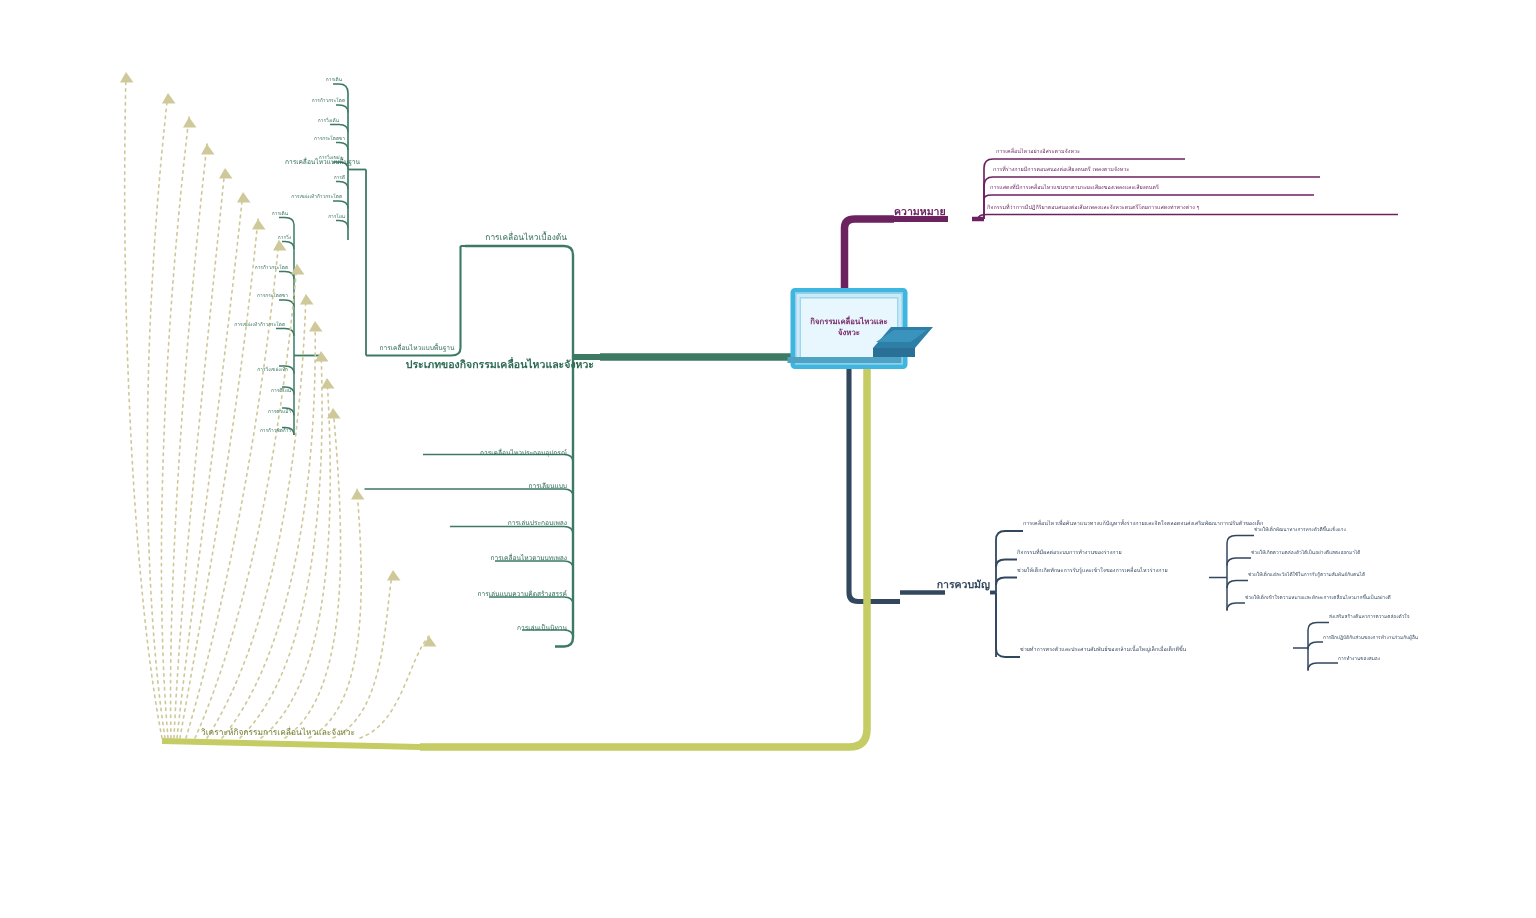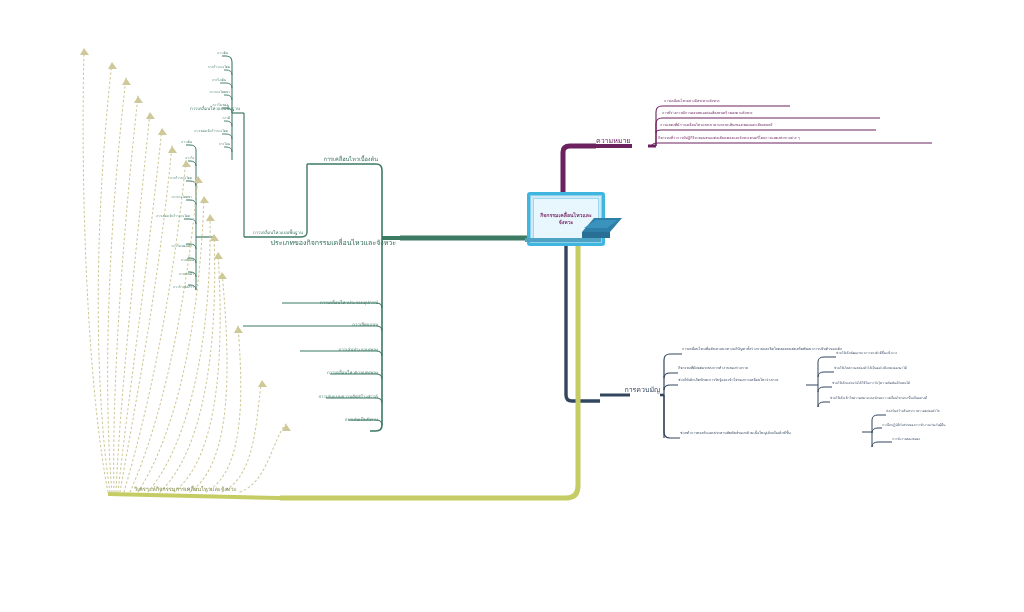--- a/index.html
+++ b/index.html
@@ -18,21 +18,21 @@
     justify-content:center;text-align:center;}
   #center-label{font-size:5.2px;color:#7a2d6b;font-weight:bold;line-height:1.35;padding:1px;}
   #center-base{position:absolute;left:525px;top:238px;width:76px;height:4px;background:#4ea3c4;}
   #kbd{position:absolute;left:580px;top:214px;width:42px;height:26px;}
 
   
   .c-purple{color:#6d2260;}
   .c-green{color:#2e6b55;}
   .c-navy{color:#32465e;}
   .c-olive{color:#6f7a2c;}
-  .t-main{font-size:7px;font-weight:normal;}
+  .t-main{font-size:7px;font-weight:bold;}
   .t-l2{font-size:5.6px;}
   .t-l3{font-size:4.4px;}
   .t-l4{font-size:3.6px;}
   .t-tiny{font-size:3.2px;}
   .ta-r{transform:translateX(-100%);}
 </style>
 </head>
 <body>
 
 <div id="canvas">

